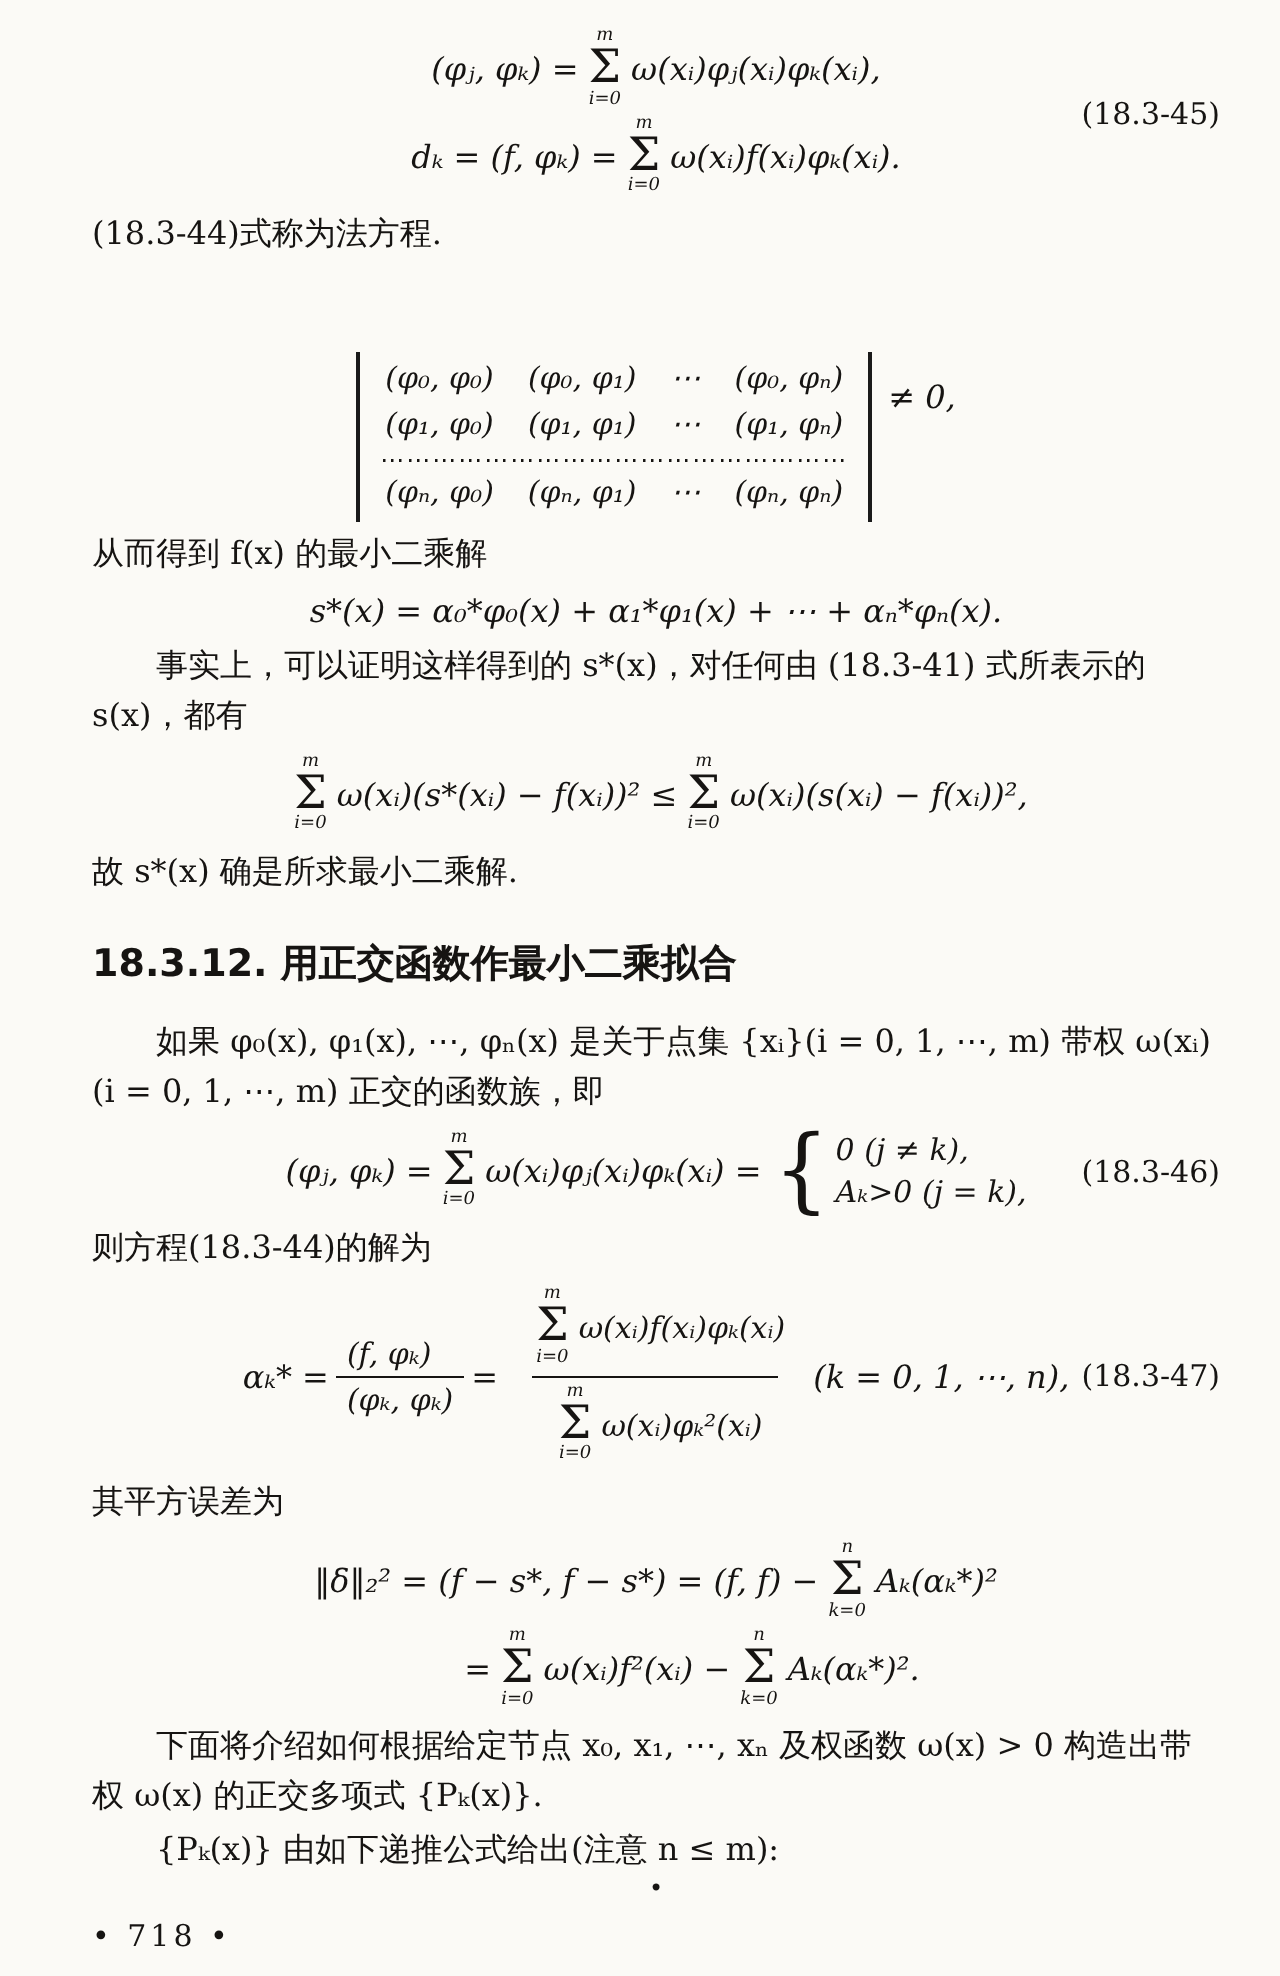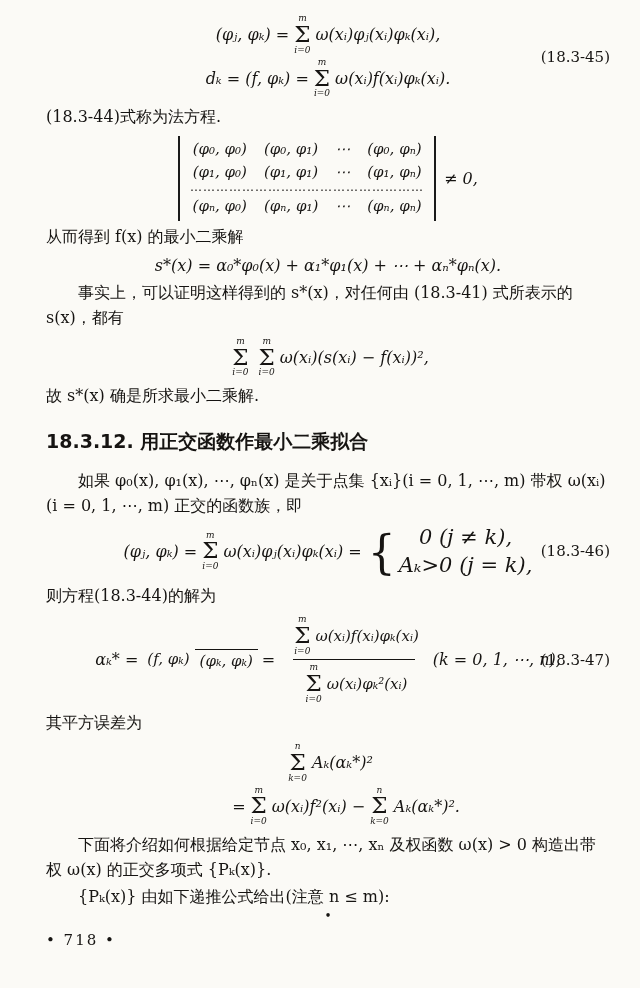--- a/index.html
+++ b/index.html
@@ -49,42 +49,42 @@
   
   .det-wrap {
     display: flex; justify-content: center; align-items: center;
     margin: 6px 0 4px 0;
   }
   .det-body {
     display: grid; grid-template-columns: repeat(4, auto);
     column-gap: 12px; row-gap: 1px;
     border-left: 2px solid #1a1a1a; border-right: 2px solid #1a1a1a;
     padding: 3px 10px;
-    font-size: 15px; line-height: 1.45;
+    font-size: 15px; line-height: 1.45; margin-top: 40px;
   }
   .det-cell { text-align: center; }
   .det-dots {
     grid-column: 1 / 5; overflow: hidden; white-space: nowrap;
     font-size: 12px; letter-spacing: 1px; line-height: 0.9;
     font-style: normal;
   }
   .det-neq { font-size: 16px; margin-left: 8px; }
 
   
   .cases { display: inline-flex; align-items: center; margin-left: 6px; }
   .brace {
     font-size: 44px; font-weight: 400; line-height: 0.9;
     font-style: normal; margin-right: 3px;
     transform: scaleY(1.05);
   }
-  .case-lines { display: inline-flex; flex-direction: column; gap: 3px; font-size: 21px; text-align: center; }
+  .case-lines { display: inline-flex; flex-direction: column; gap: 3px; font-size: 15px; }
 
   
   .sfrac {
-    display: inline-flex; flex-direction: row; align-items: flex-end;
+    display: inline-flex; flex-direction: column; align-items: flex-start;
     vertical-align: middle; margin: 0 4px; font-size: 15px;
   }
   .sfrac-num { padding: 0 5px 2px; }
   .sfrac-den { border-top: 1.5px solid #161412; padding: 2px 5px 0; }
   .bfrac {
     display: inline-flex; flex-direction: column; align-items: center;
     vertical-align: middle; margin: 0 6px; font-size: 15px;
   }
   .bfrac-num { display: inline-flex; align-items: center; padding: 0 8px 3px; }
   .bfrac-den { border-top: 1.5px solid #161412; display: inline-flex; align-items: center; padding: 3px 8px 0; }
@@ -158,20 +158,21 @@
 
   <p class="body-text indent">事实上，可以证明这样得到的 s*(x)，对任何由 (18.3-41) 式所表示的 s(x)，都有</p>
 
   <div class="eq-block">
     <div class="eq-line math">
       <span class="sum">
         <span class="sum-top math">m</span>
         <span class="sum-sigma">Σ</span>
         <span class="sum-bot math">i=0</span>
       </span>
+      <span>ω(xᵢ)(s*(xᵢ) − f(xᵢ))² ≤</span>
       <span class="sum">
         <span class="sum-top math">m</span>
         <span class="sum-sigma">Σ</span>
         <span class="sum-bot math">i=0</span>
       </span>
       <span>ω(xᵢ)(s(xᵢ) − f(xᵢ))²,</span>
     </div>
   </div>
 
   <p class="body-text no-indent">故 s*(x) 确是所求最小二乘解.</p>
@@ -230,20 +231,21 @@
       </span>
       <span>(k = 0, 1, ⋯, n),</span>
     </div>
     <span class="eq-tag">(18.3-47)</span>
   </div>
 
   <p class="body-text no-indent">其平方误差为</p>
 
   <div class="eq-block">
     <div class="eq-line math">
+      <span>‖δ‖₂² = (f − s*, f − s*) = (f, f) −</span>
       <span class="sum">
         <span class="sum-top math">n</span>
         <span class="sum-sigma">Σ</span>
         <span class="sum-bot math">k=0</span>
       </span>
       <span>Aₖ(αₖ*)²</span>
     </div>
     <div class="eq-line math err-line2">
       <span>=</span>
       <span class="sum">

